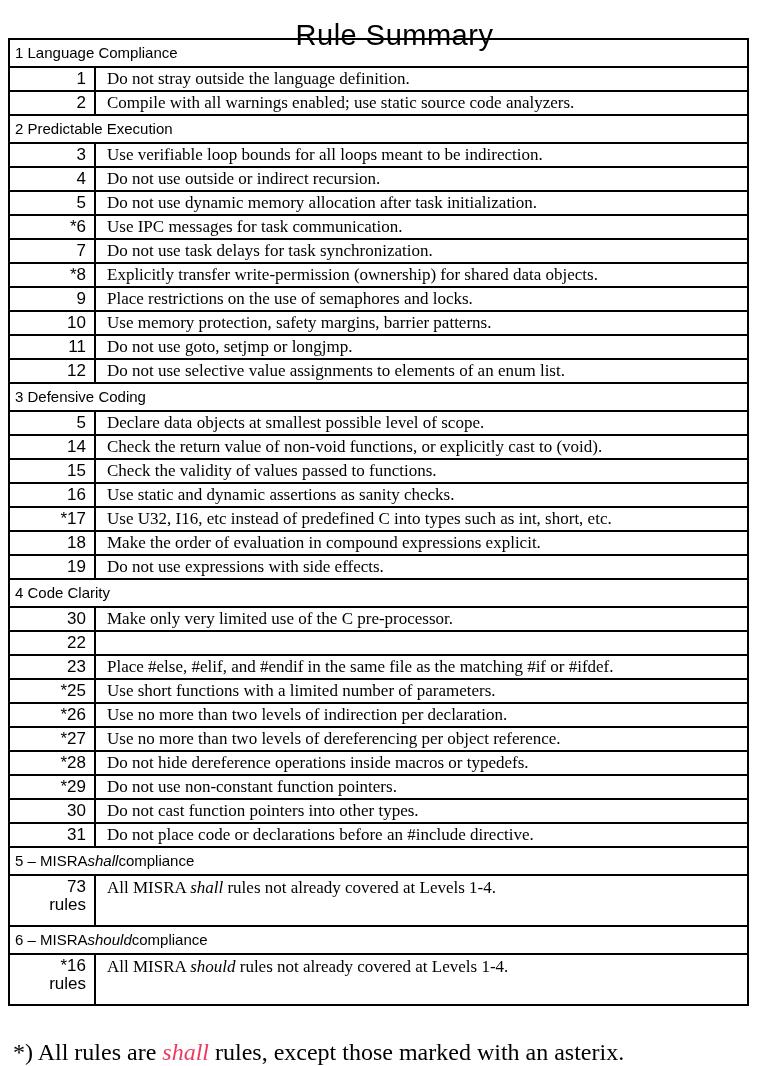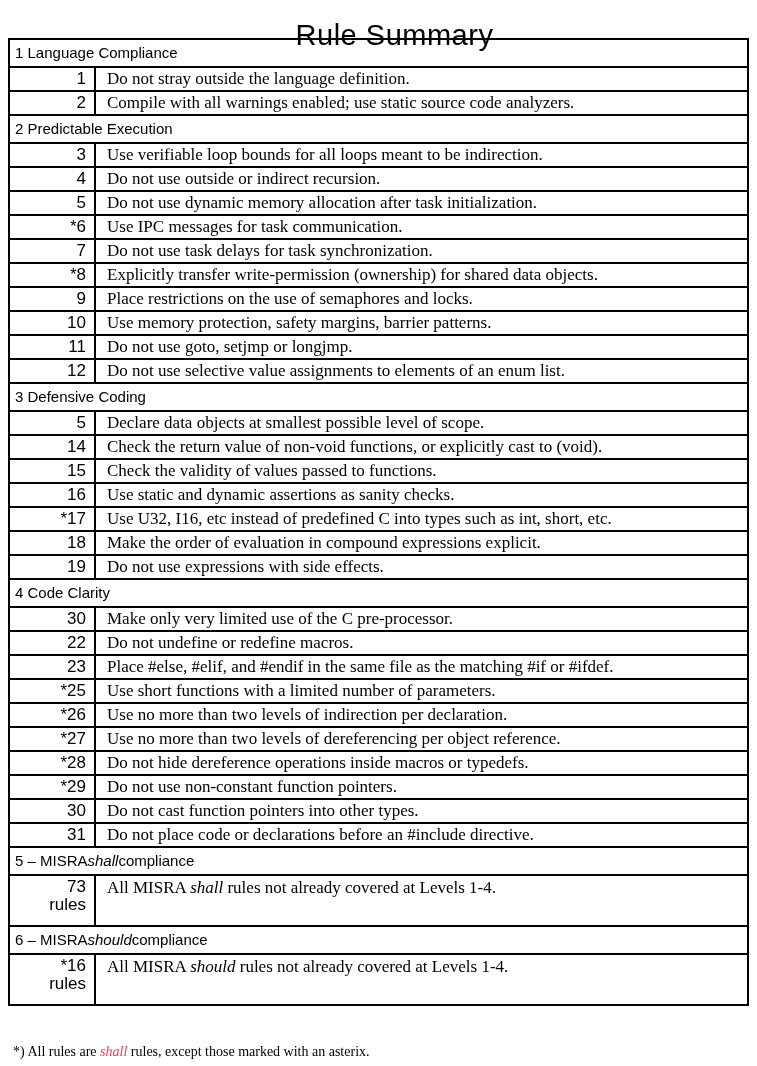--- a/index.html
+++ b/index.html
@@ -69,21 +69,21 @@
     overflow: hidden;
   }
   .txt .em { font-style: italic; }
   .row.tall .num, .row.tall .txt { min-height: 44px; }
   .row.tall .txt { padding-top: 3px; border-radius: 15px; }
   .footnote {
     position: absolute;
     left: 13px;
     top: 1042px;
     font-family: "Liberation Serif", serif;
-    font-size: 14px;
+    font-size: 24px;
     line-height: 20px;
     white-space: nowrap;
   }
   .footnote .em { font-style: italic; }
   .red { color: var(--highlight-red, #ee3a5f); }
 </style>
 </head>
 <body>
 
 <h1 class="title">Rule Summary</h1>
@@ -218,21 +218,20 @@
     <div class="row rule">
       <div class="num">
         <div>30</div>
       </div>
       <div class="txt"><span>Make only very limited use of the C pre-processor.</span></div>
     </div>
     <div class="row rule">
       <div class="num">
         <div>22</div>
       </div>
-      <div class="txt"><span>Do not undefine or redefine macros.</span></div>
     </div>
     <div class="row rule">
       <div class="num">
         <div>23</div>
       </div>
       <div class="txt"><span>Place #else, #elif, and #endif in the same file as the matching #if or #ifdef.</span></div>
     </div>
     <div class="row rule">
       <div class="num">
         <div>*25</div>

